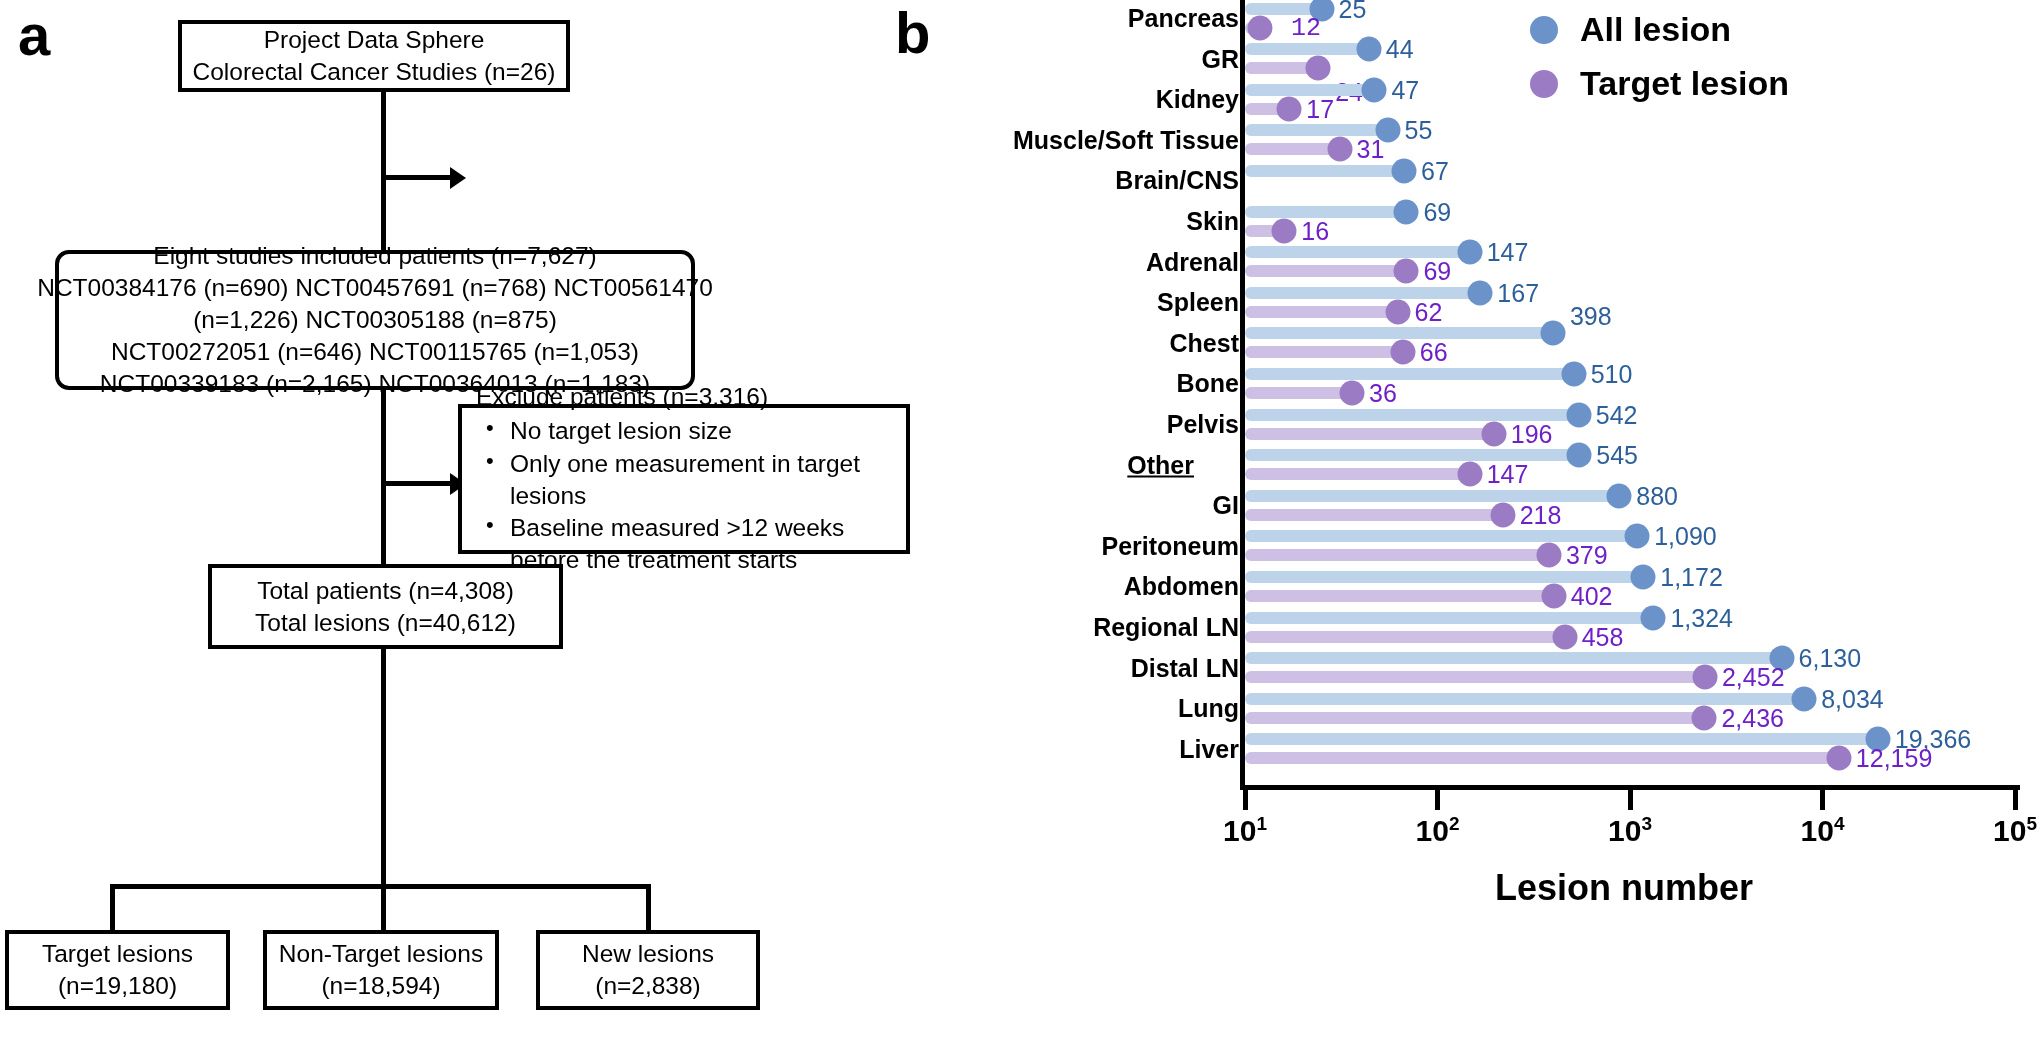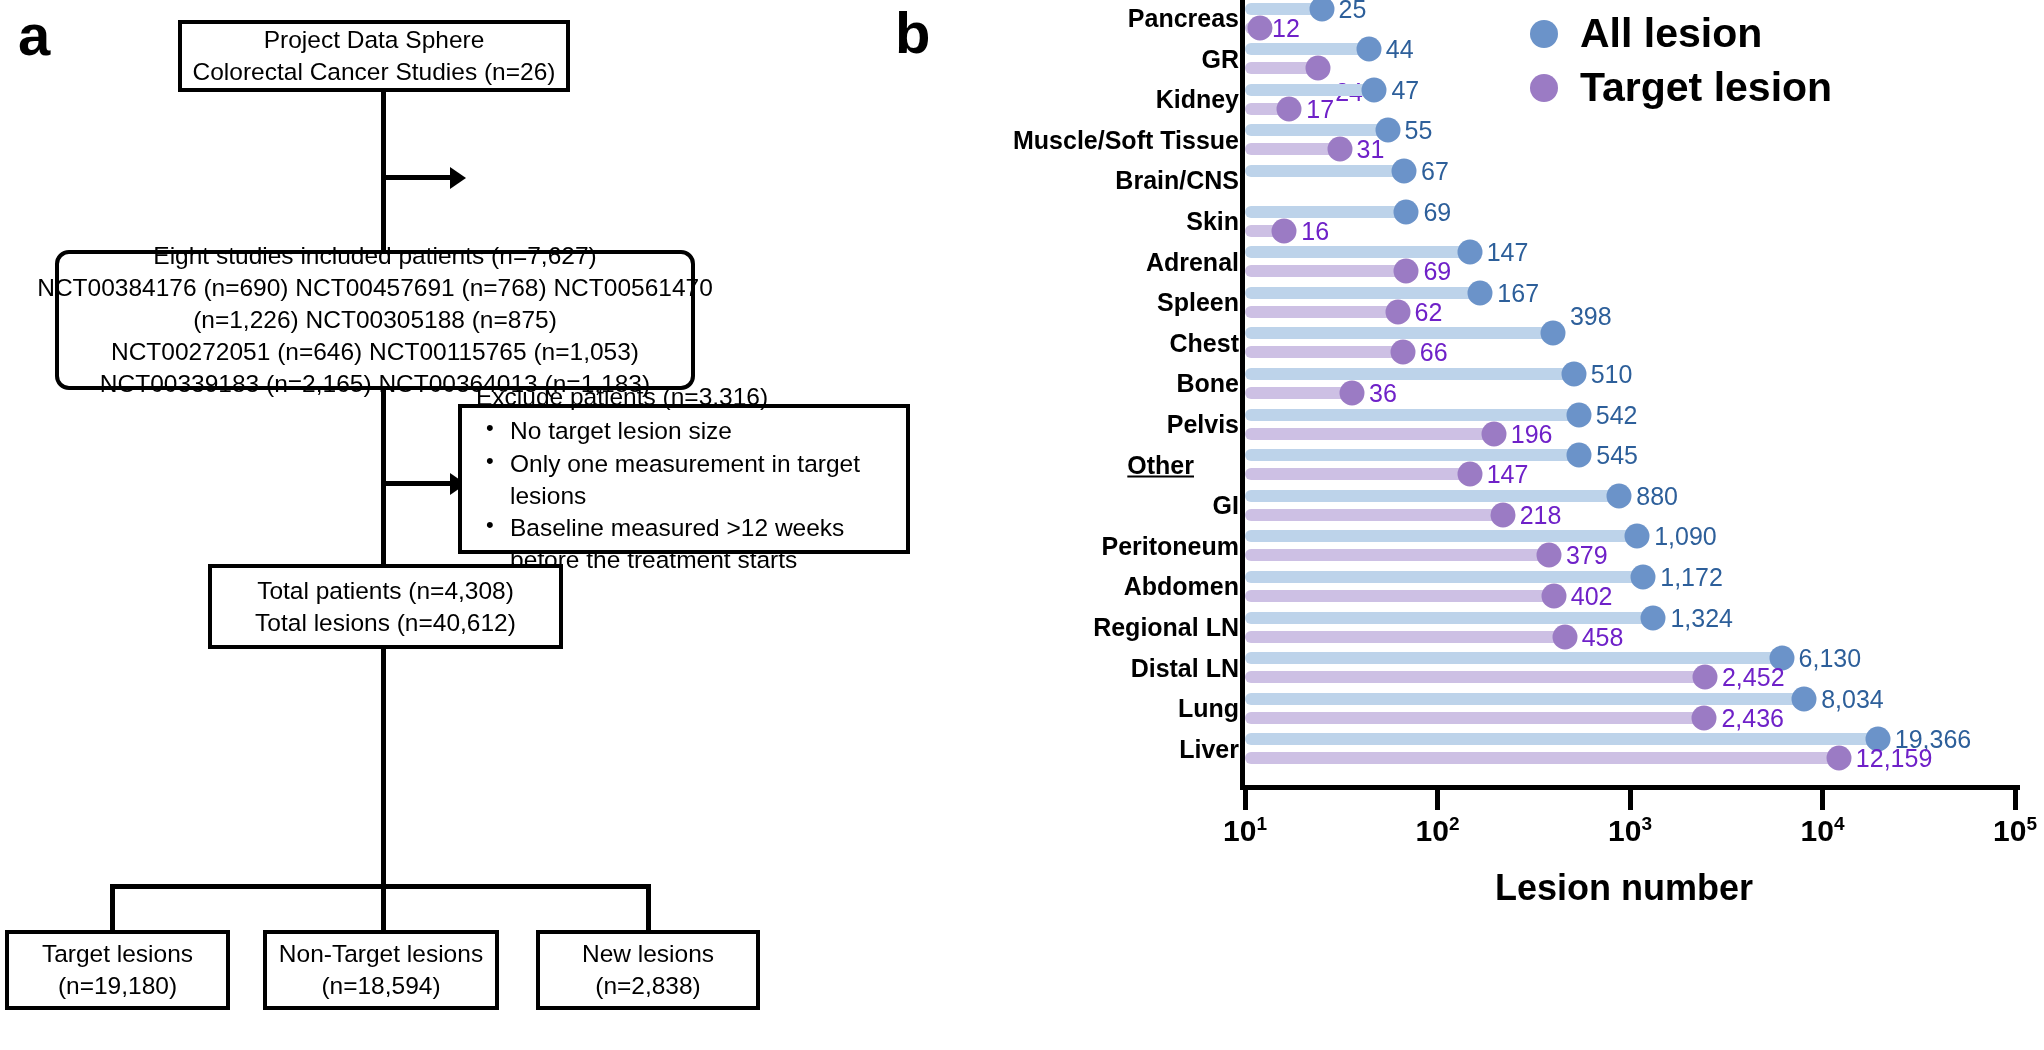--- a/index.html
+++ b/index.html
@@ -25,21 +25,21 @@
   .lolli-line{position:absolute;height:12px;border-radius:6px;transform:translateY(-50%);}
   .lolli-dot{position:absolute;border-radius:50%;transform:translate(-50%,-50%);}
   .lolli-val{position:absolute;transform:translateY(-50%);font-size:25px;white-space:nowrap;}
   .axis-line{position:absolute;background:#000;}
   .tick{position:absolute;width:5px;background:#000;}
   .ticklabel{position:absolute;transform:translateX(-50%);font-weight:bold;font-size:30px;color:#000;white-space:nowrap;}
   .ticklabel sup{font-size:19px;vertical-align:super;}
   .axis-title{position:absolute;font-weight:bold;font-size:36px;color:#000;white-space:nowrap;}
   .legend-item{position:absolute;display:flex;align-items:center;gap:22px;}
   .legend-dot{width:28px;height:28px;border-radius:50%;}
-  .legend-text{font-weight:bold;font-size:41px;color:#000;white-space:nowrap;}
+  .legend-text{font-weight:bold;font-size:34px;color:#000;white-space:nowrap;}
 </style>
 </head>
 <body>
 
 <div id="panel-a">
 
   <div class="panel-letter" style="left:18px;top:6px;">a</div>
 
   <div class="fbox center" style="left:178px;top:20px;width:392px;height:72px;">
     <span class="ln">Project Data Sphere</span>
@@ -100,21 +100,21 @@
 
 <div id="panel-b">
   <div class="panel-letter" style="left:-35px;top:4px;">b</div>
   <div id="plot">
       <div class="cat-label" style="top: 18px; right: 805px;">Pancreas</div>
       <div class="lolli-line" style="left: 315px; top: 8.5px; width: 76.6035px; background: rgb(189, 211, 234);"></div>
       <div class="lolli-dot" style="left: 391.603px; top: 8.5px; width: 25px; height: 25px; background: rgb(107, 147, 201);"></div>
       <div class="lolli-val" style="left: 408.603px; top: 8.5px; color: rgb(45, 95, 154);">25</div>
       <div class="lolli-line" style="left: 315px; top: 27.5px; width: 15.2424px; background: rgb(205, 192, 228);"></div>
       <div class="lolli-dot" style="left: 330.242px; top: 27.5px; width: 25px; height: 25px; background: rgb(155, 123, 196);"></div>
-      <div class="lolli-val" style="left: 342px; top: 27.5px; color: rgb(111, 33, 200);">12</div>
+      <div class="lolli-val" style="left: 361px; top: 27.5px; color: rgb(111, 33, 200); font-family: Liberation Mono, monospace;">12</div>
       <div class="cat-label" style="top: 58.6px; right: 805px;">GR</div>
       <div class="lolli-line" style="left: 315px; top: 49.1px; width: 123.865px; background: rgb(189, 211, 234);"></div>
       <div class="lolli-dot" style="left: 438.865px; top: 49.1px; width: 25px; height: 25px; background: rgb(107, 147, 201);"></div>
       <div class="lolli-val" style="left: 455.865px; top: 49.1px; color: rgb(45, 95, 154);">44</div>
       <div class="lolli-line" style="left: 315px; top: 68.1px; width: 73.1907px; background: rgb(205, 192, 228);"></div>
       <div class="lolli-dot" style="left: 388.191px; top: 68.1px; width: 25px; height: 25px; background: rgb(155, 123, 196);"></div>
       <div class="lolli-val" style="left: 405.191px; top: 84px; color: rgb(111, 33, 200); margin-top: 8px;">24</div>
       <div class="cat-label" style="top: 99.2px; right: 805px;">Kidney</div>
       <div class="lolli-line" style="left: 315px; top: 89.7px; width: 129.379px; background: rgb(189, 211, 234);"></div>
       <div class="lolli-dot" style="left: 444.379px; top: 89.7px; width: 25px; height: 25px; background: rgb(107, 147, 201);"></div>

